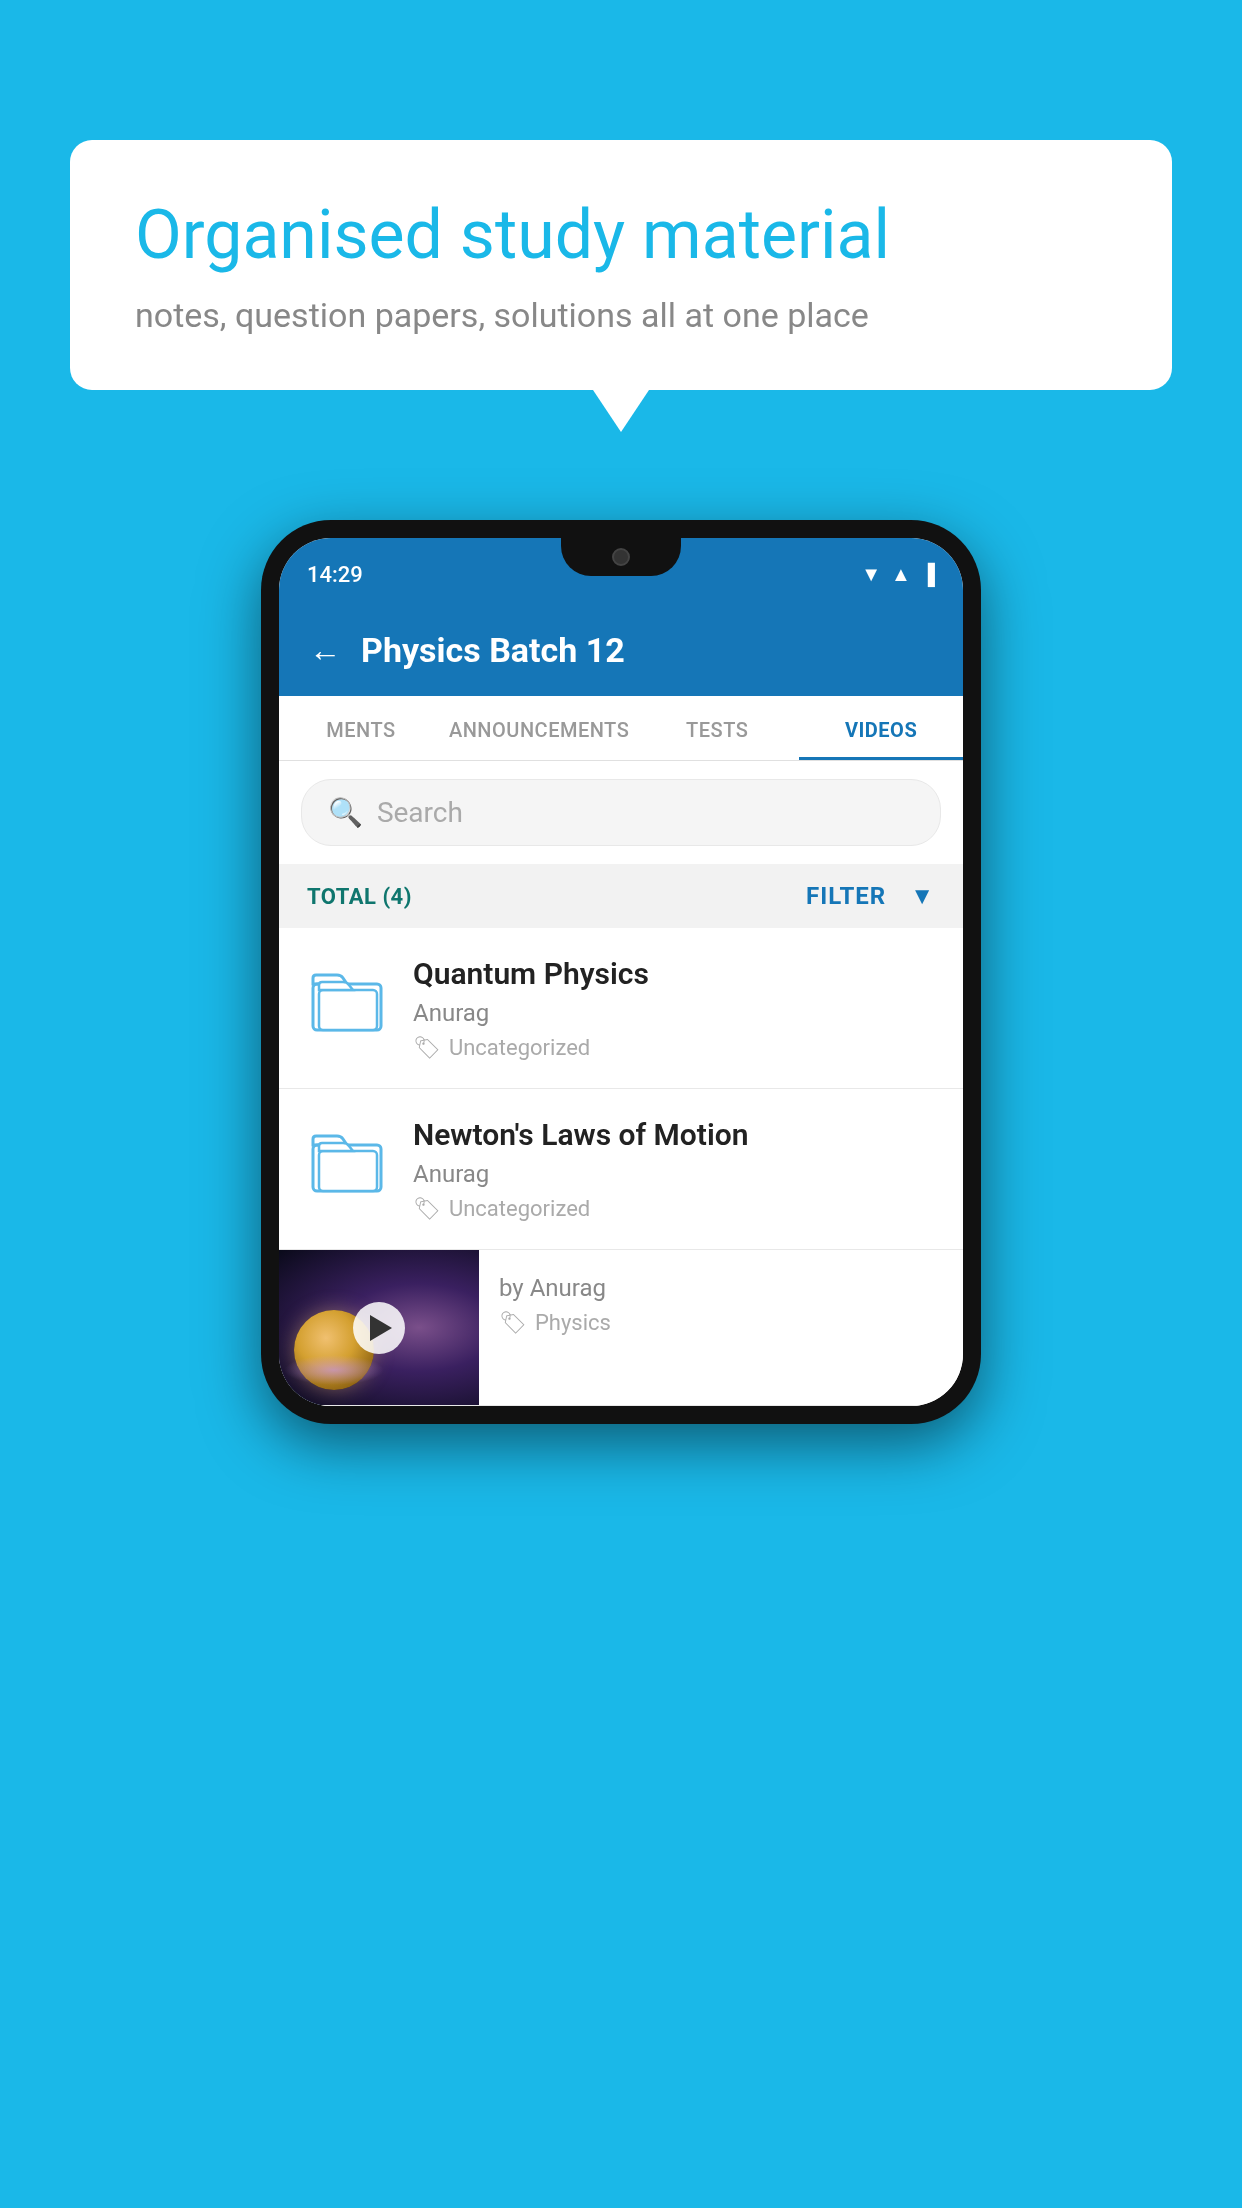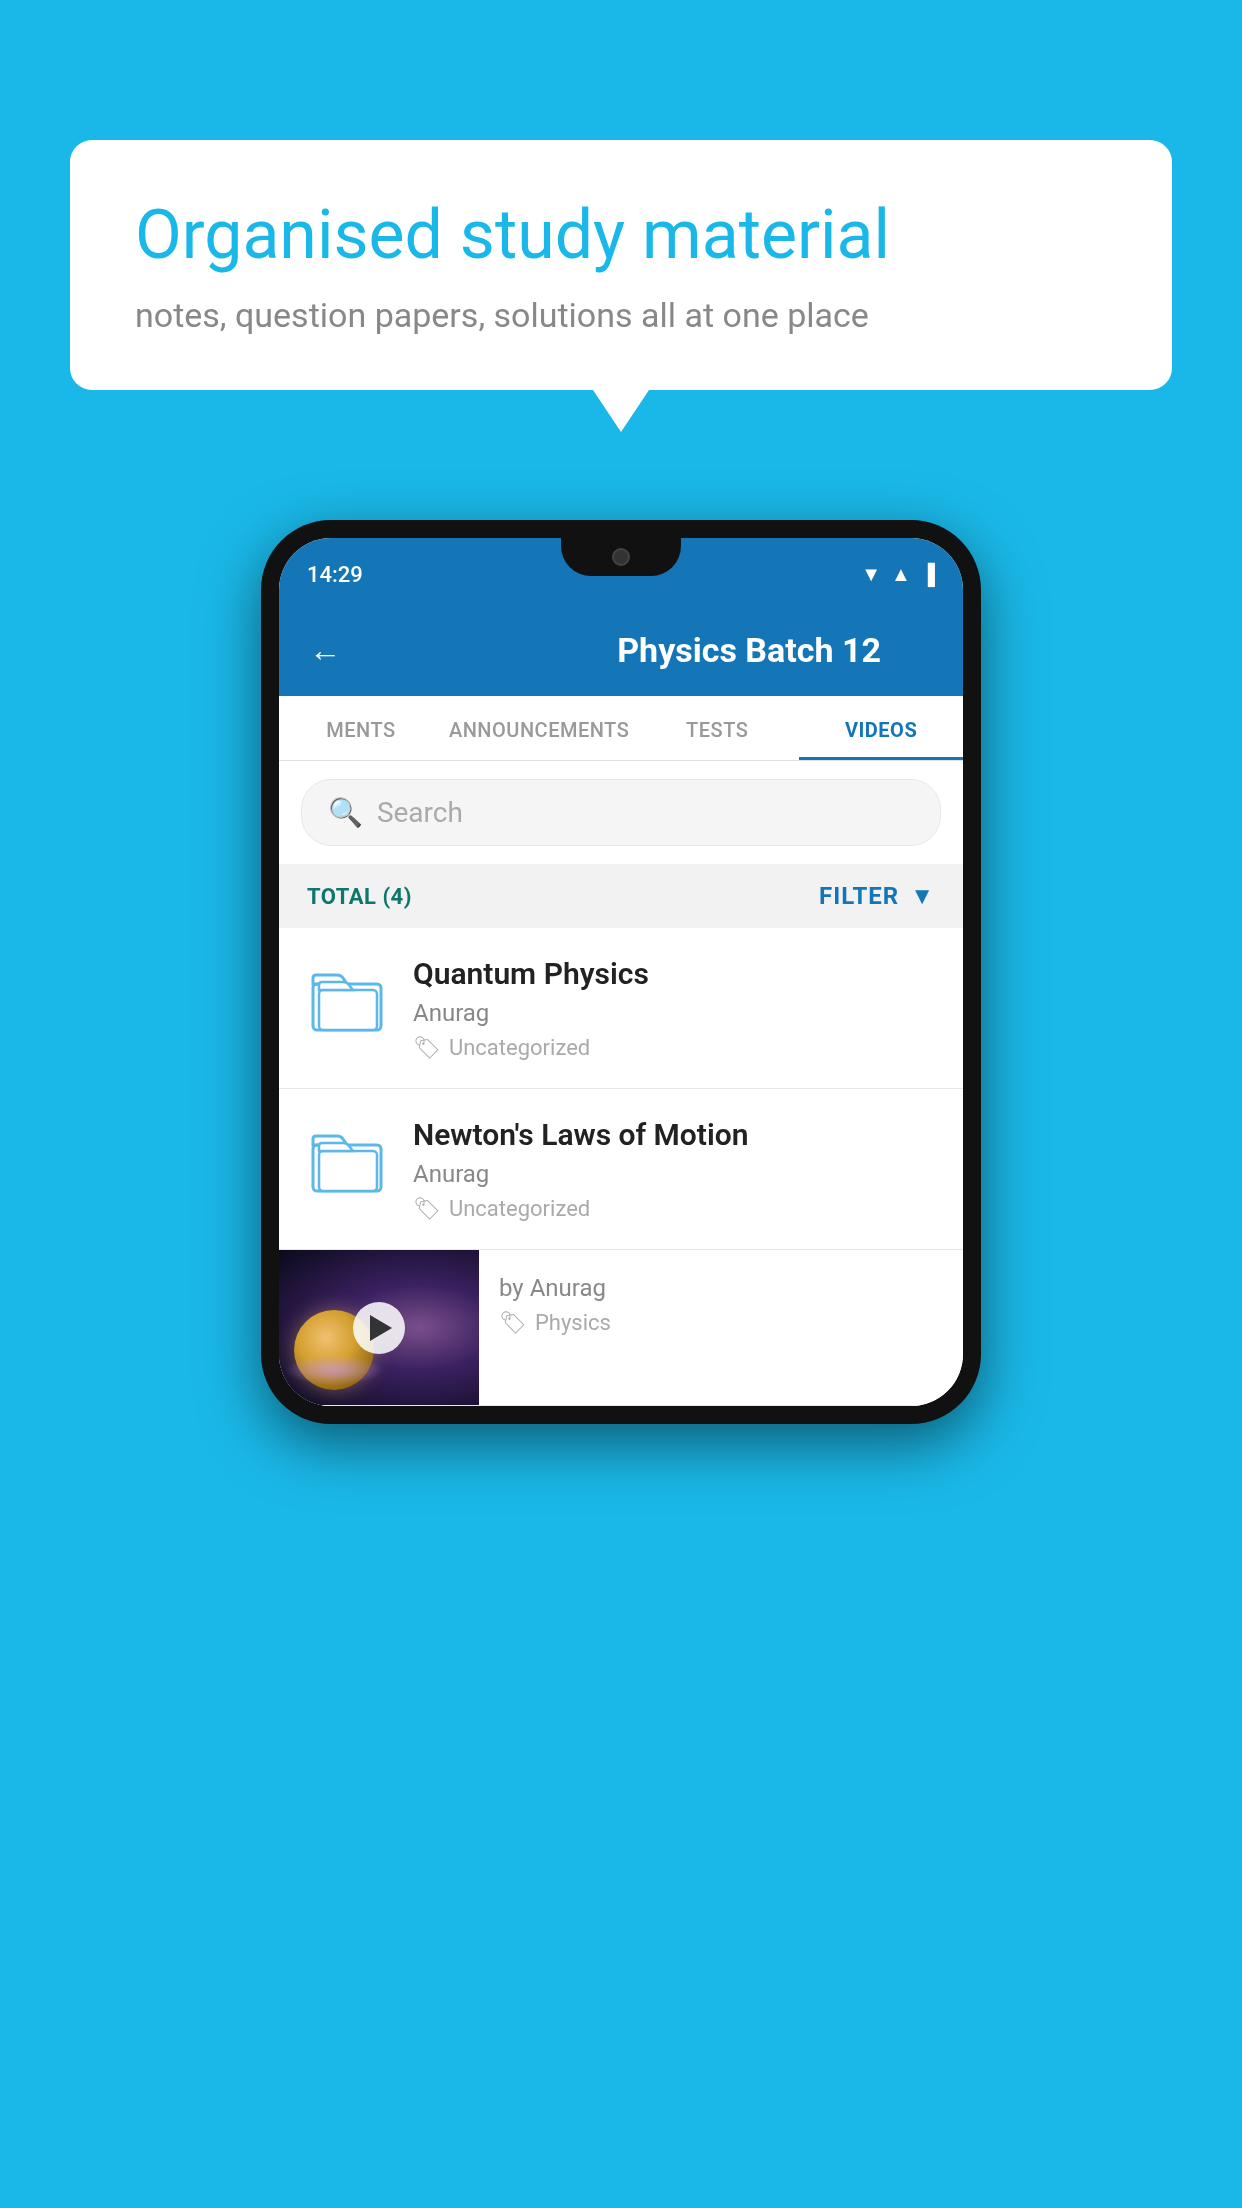--- a/index.html
+++ b/index.html
@@ -135,21 +135,21 @@
     }
 
     .back-arrow {
       color: white;
       font-size: 32px;
       cursor: pointer;
     }
 
     .header-title-area {
       flex: 1;
-      text-align: right;
+      text-align: left;
     }
 
     .header-title {
       color: white;
       font-size: 34px;
       font-weight: 700;
     }
 
     .header-subtitle {
       color: rgba(255,255,255,0.85);
@@ -229,21 +229,21 @@
     .total-label {
       color: #0f766e;
       font-size: 22px;
       font-weight: 700;
       letter-spacing: 0.5px;
     }
 
     .filter-btn {
       display: flex;
       align-items: center;
-      gap: 11px;
+      gap: 24px;
       color: #1576b7;
       font-size: 24px;
       font-weight: 700;
       letter-spacing: 1px;
       cursor: pointer;
     }
 
     
     .video-list {
       background: white;

